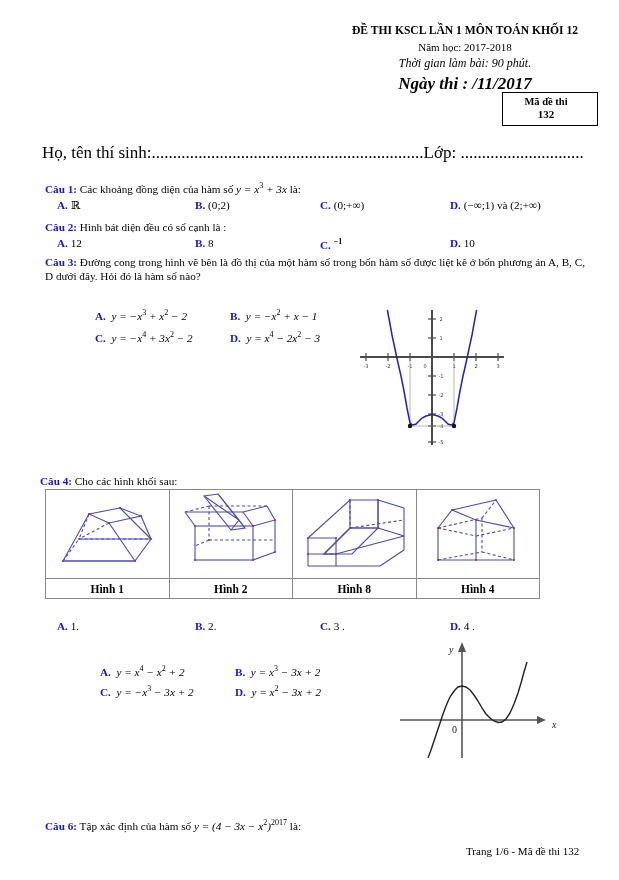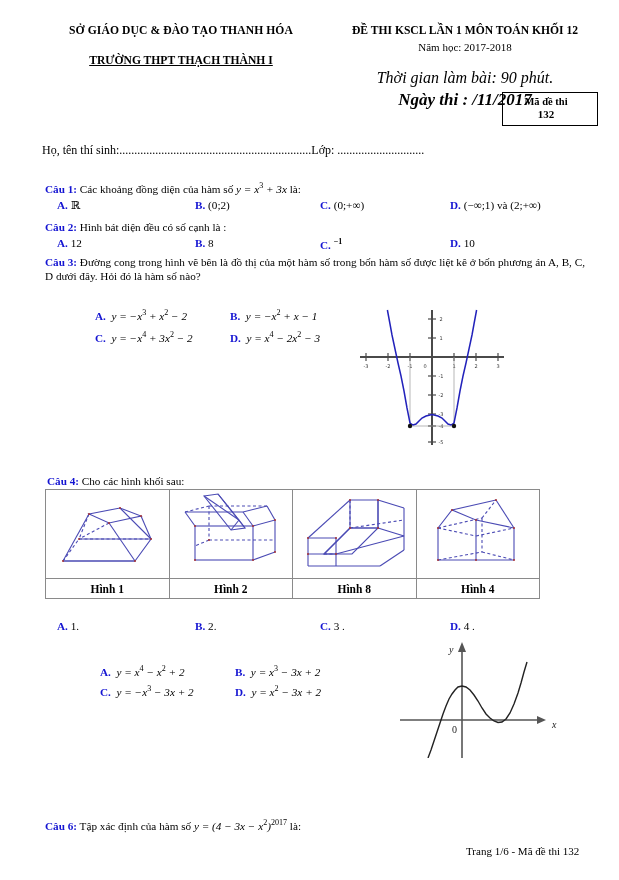--- a/index.html
+++ b/index.html
@@ -59,23 +59,23 @@
   .hdr-de {
     font-weight: bold;
     font-size: 11.6px;
     white-space: nowrap;
   }
   .hdr-nam {
     font-size: 11px;
     margin-top: 4px;
   }
   .hdr-tg {
-    font-size: 16px;
+    font-size: 12px;
     font-style: italic;
-    margin-top: 16px;
+    margin-top: 3px;
   }
   .hdr-ngay {
     font-size: 17px;
     font-style: italic;
     font-weight: bold;
     margin-top: 3px;
   }
 
   
   .code-box {
@@ -87,21 +87,21 @@
     padding: 2px 8px 3px 0;
     line-height: 1.25;
   }
   .code-box .l1 { font-weight: bold; font-size: 10.5px; }
   .code-box .l2 { font-weight: bold; font-size: 11px; }
 
   
   .name-line {
     position: absolute;
     left: 42px; top: 143px;
-    font-size: 12px;
+    font-size: 17px;
     white-space: nowrap;
   }
 
   
   .q {
     position: absolute;
     font-size: 11.2px;
     line-height: 1.28;
   }
   .qlabel {
@@ -171,24 +171,20 @@
     white-space: nowrap;
   }
   .dotfill { letter-spacing: 0px; }
 </style>
 </head>
 <body>
 
 <div class="page">
 
   <div class="header">
-    <div class="hdr-left">
-      <div class="hdr-so">SỞ GIÁO DỤC &amp; ĐÀO TẠO THANH HÓA</div>
-      <div class="hdr-truong">TRƯỜNG THPT THẠCH THÀNH I</div>
-    </div>
     <div class="hdr-right">
       <div class="hdr-de">ĐỀ THI KSCL LẦN 1 MÔN TOÁN KHỐI 12</div>
       <div class="hdr-nam">Năm học: 2017-2018</div>
       <div class="hdr-tg">Thời gian làm bài: 90 phút.</div>
       <div class="hdr-ngay">Ngày thi :  /11/2017</div>
     </div>
   </div>
 
   <div class="code-box">
     <div class="l1">Mã đề thi</div>
@@ -299,21 +295,21 @@
                L 70 116 L 74 114 L 80 112.5 L 86 114 L 90 116
                L 93 119 L 96 122 L 99 123 L 102 121 L 105 106
                L 108 89 L 111 74 L 114 61 L 117 47 L 120 33
                L 122 22 L 124.6 8" fill="none" stroke="#2222bb" stroke-width="1.5"></path>
 
       <circle cx="58" cy="124" r="2.2" fill="#111111"></circle>
       <circle cx="102" cy="124" r="2.2" fill="#111111"></circle>
     </svg>
   </div>
 
-  <div class="q" style="left:47px; top:474px; width:540px;">
+  <div class="q" style="left:40px; top:474px; width:540px;">
     <span class="qlabel">Câu 4:</span><span> Cho các hình khối sau:</span>
   </div>
 
   <table class="figtable">
     <tbody>
         <tr>
       <td class="figcell" style="width:124px;">
         <svg width="120" height="84" viewBox="0 0 120 84">
           <g stroke="#4a4ab4" stroke-width="1.1" fill="none">
 

